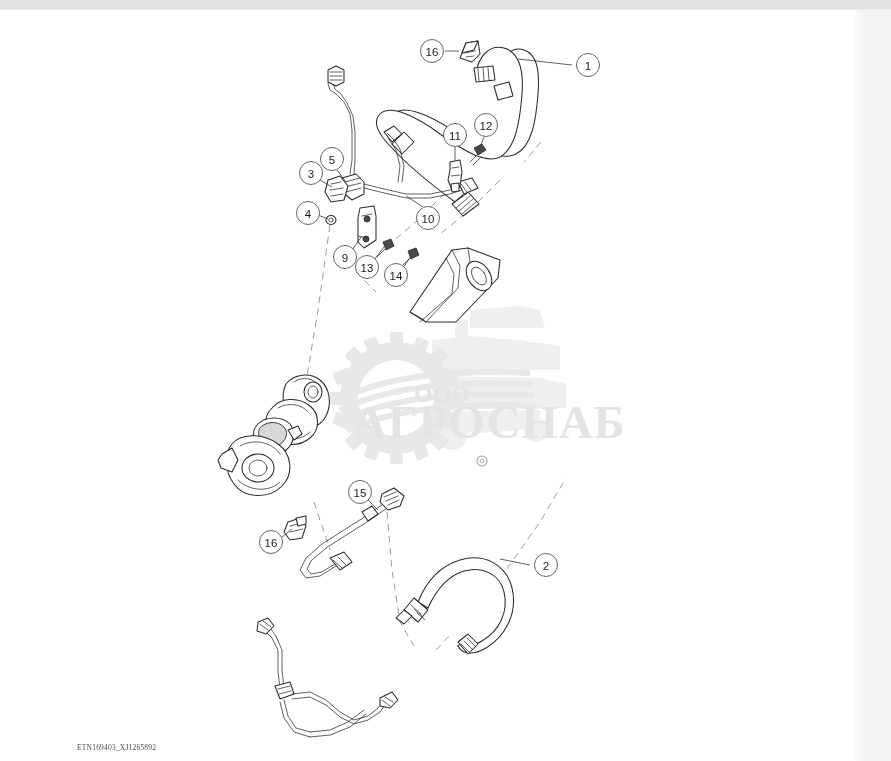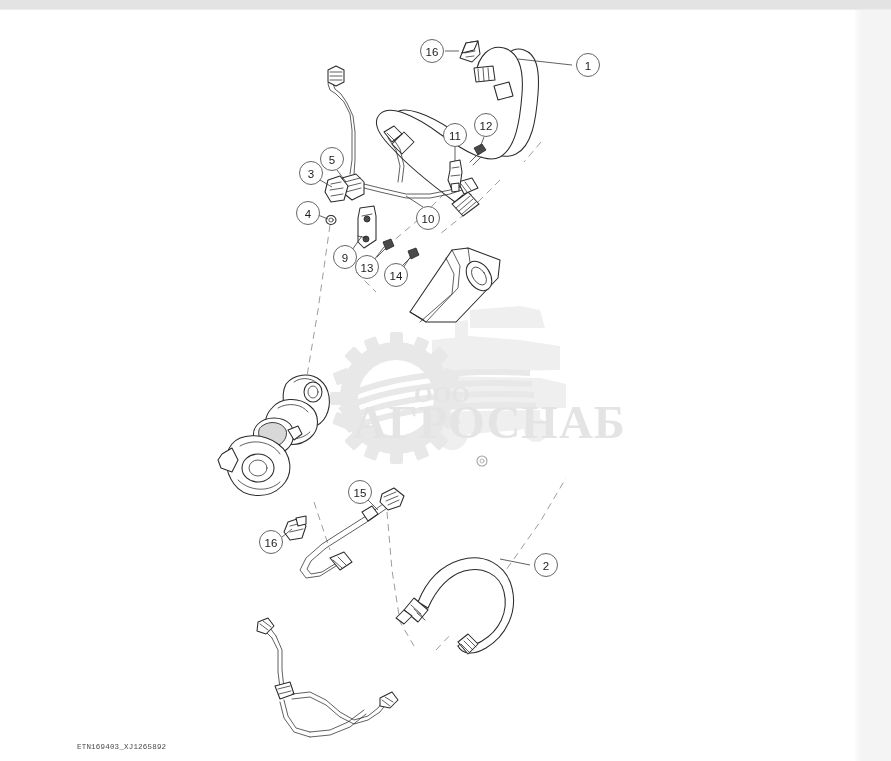--- a/index.html
+++ b/index.html
@@ -40,21 +40,21 @@
     position: absolute;
     left: 0; top: 0;
     width: 855px;
     height: 751px;
     display: block;
   }
   #caption {
     position: absolute;
     left: 77px;
     top: 733px;
-    font-family: Liberation Mono, monospace;
+    font-family: Liberation Serif, serif;
     font-size: 7.5px;
     letter-spacing: 0.2px;
     color: #4a4a4a;
     white-space: nowrap;
   }
   .callout-num {
     font-family: "Liberation Sans", sans-serif;
     font-size: 11.5px;
     fill: #1c1c1c;
     text-anchor: middle;

